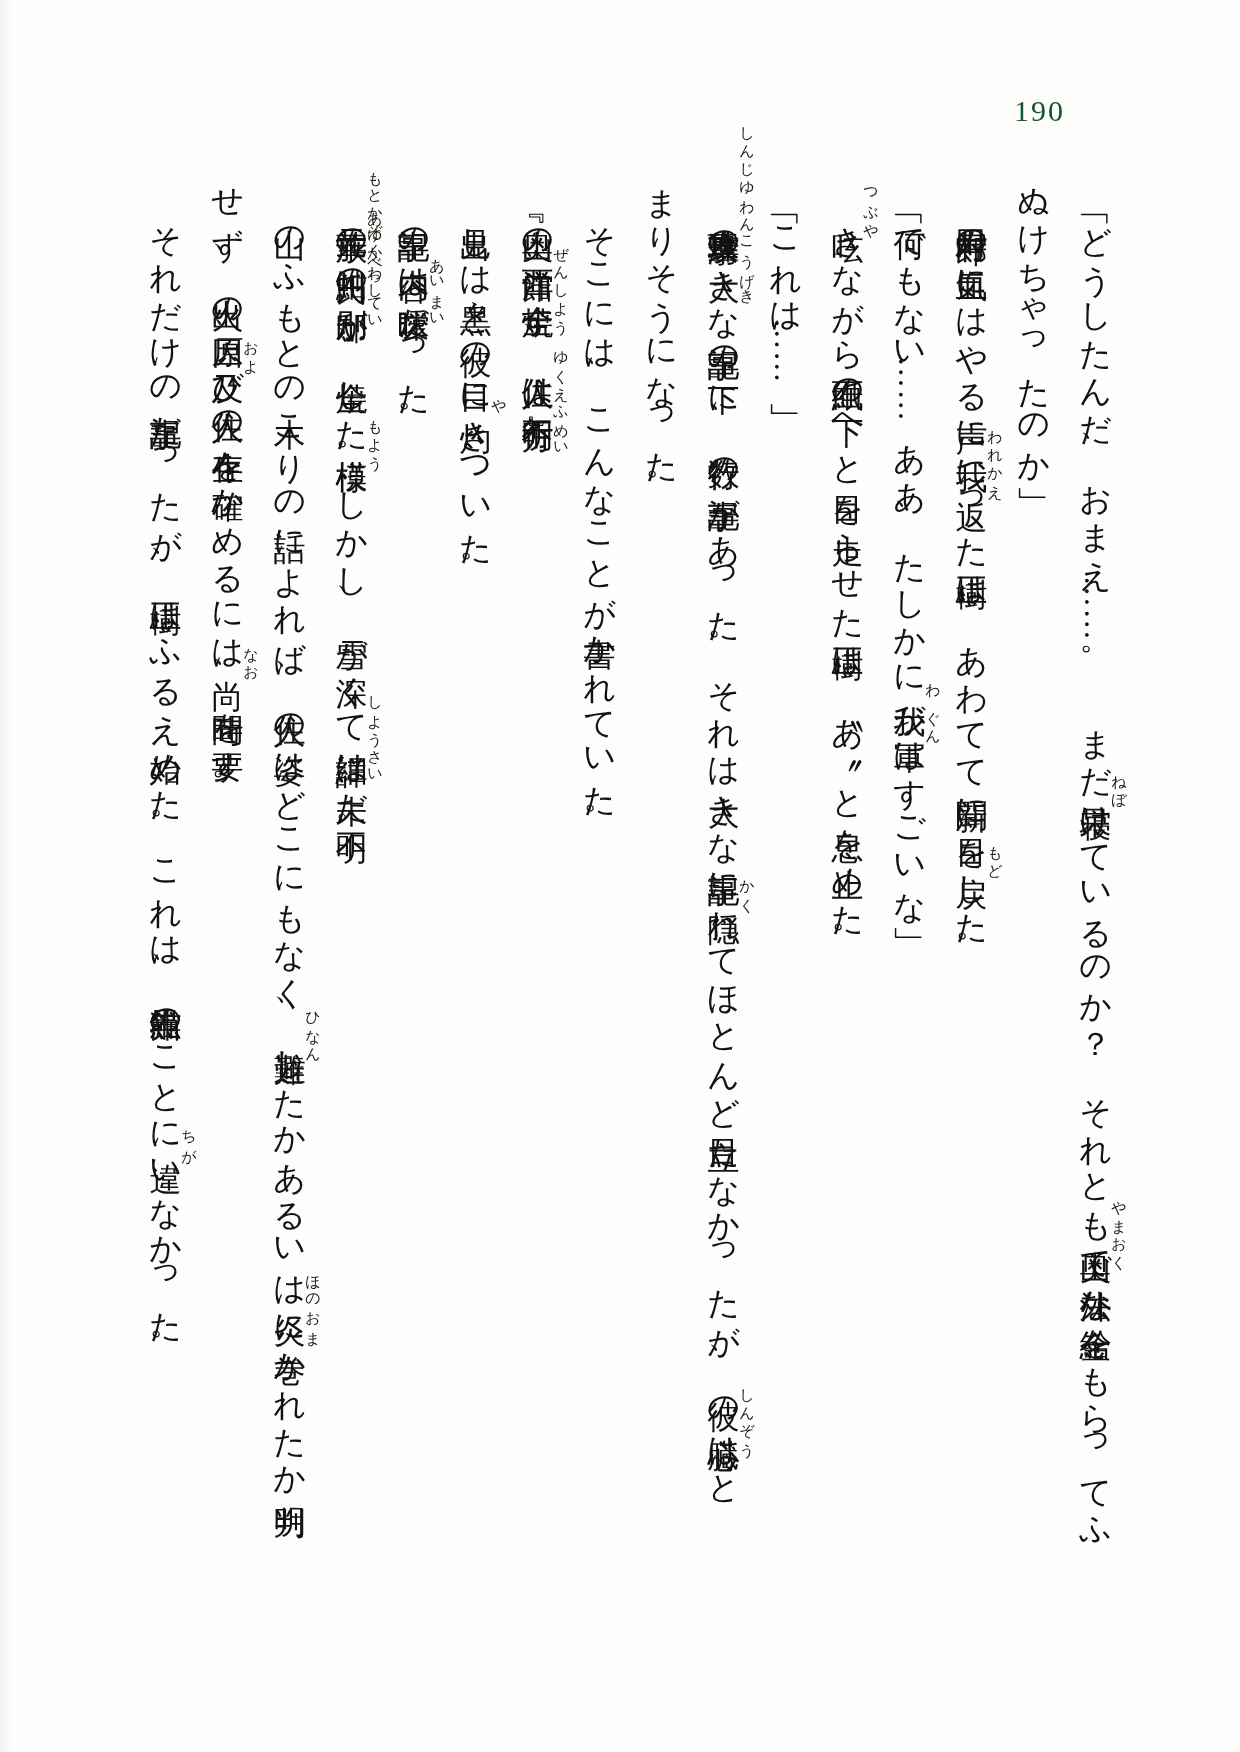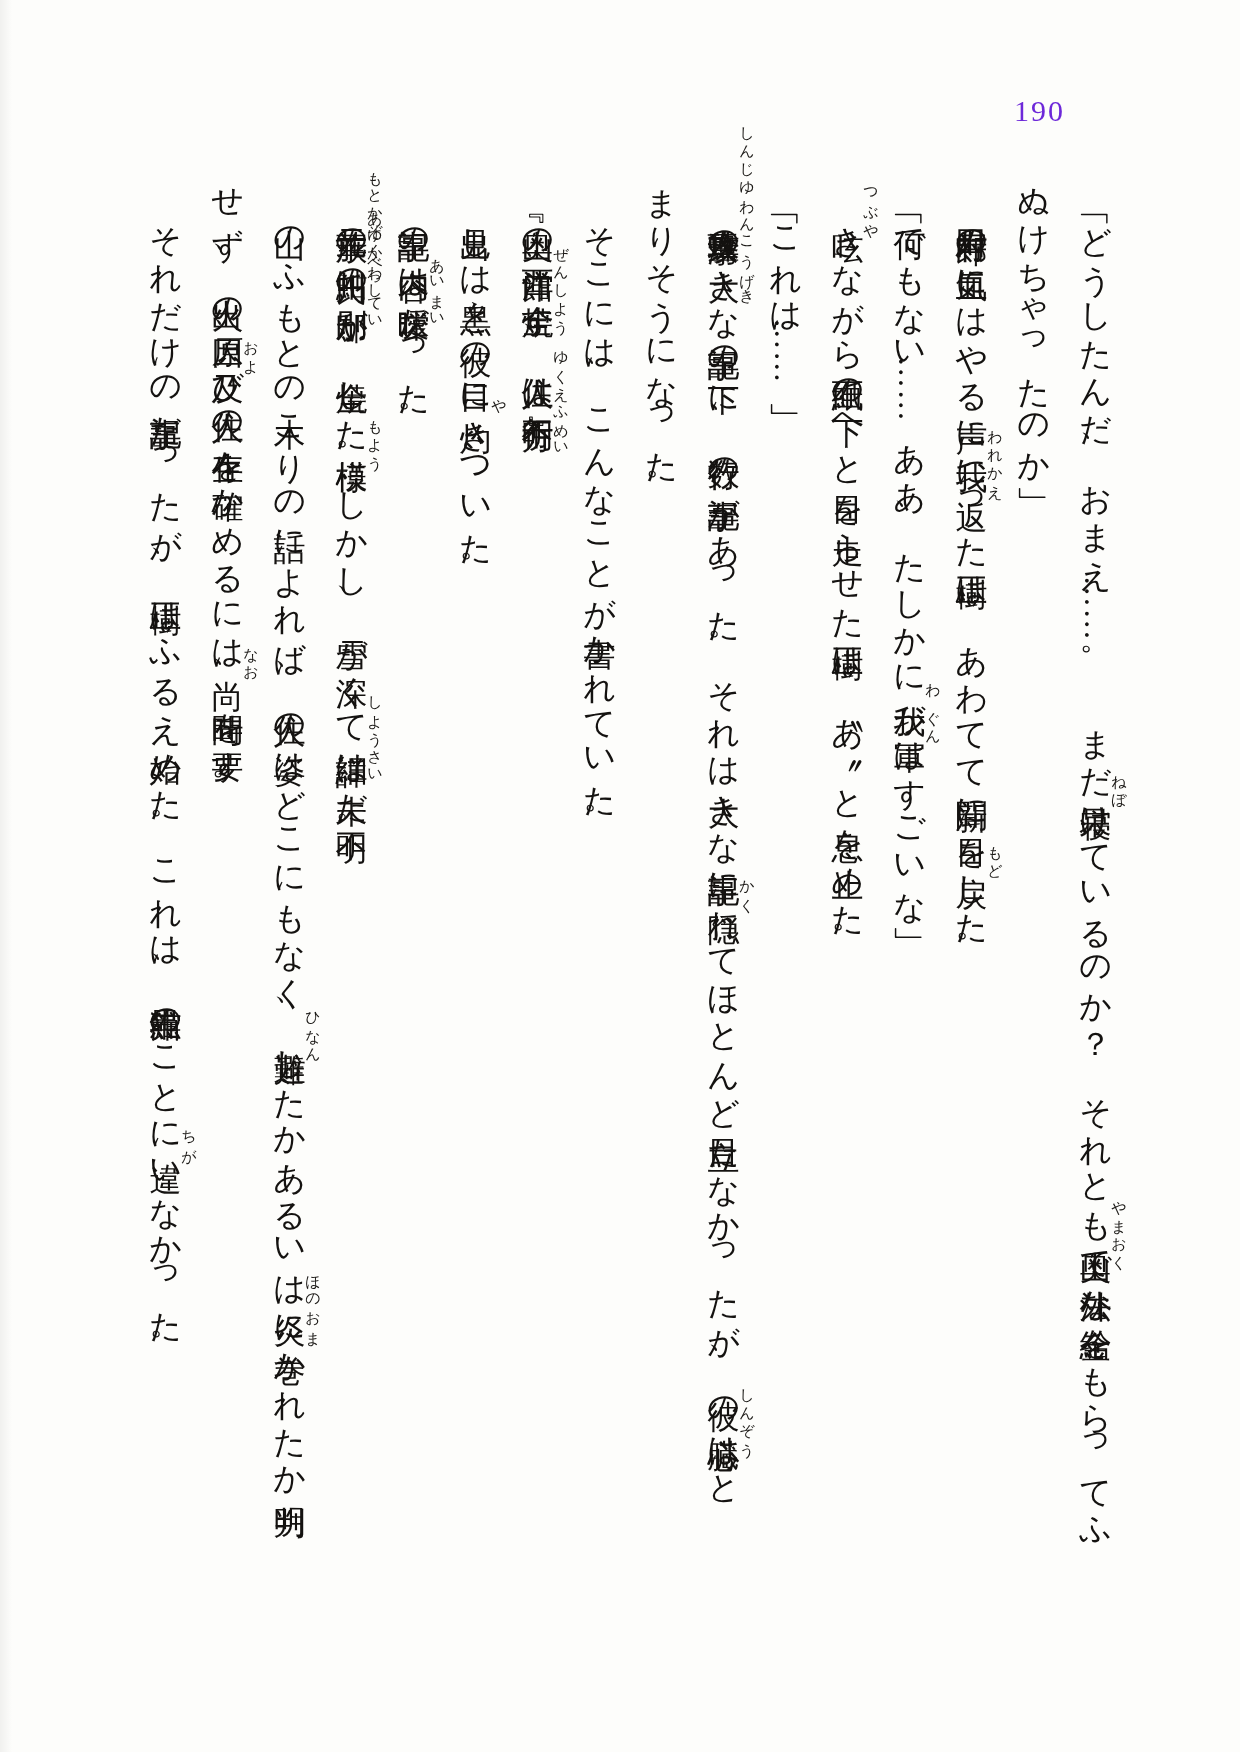--- a/index.html
+++ b/index.html
@@ -18,21 +18,21 @@
   .gutter {
     position: absolute; left: 0; top: 0;
     width: 12px; height: 100%;
     background: linear-gradient(to right, rgba(0,0,0,0.05), rgba(0,0,0,0));
   }
   .page-number {
     position: absolute;
     top: 94px; left: 1014px;
     font-size: 30px;
     letter-spacing: 2px;
-    color: #6d28d9;
+    color: #14532d;
   }
   .body-text {
     position: absolute;
     top: 166px;
     right: 113px;
     height: 1340px;
     writing-mode: vertical-rl;
     -webkit-writing-mode: vertical-rl;
     text-orientation: mixed;
     font-size: 32px;

